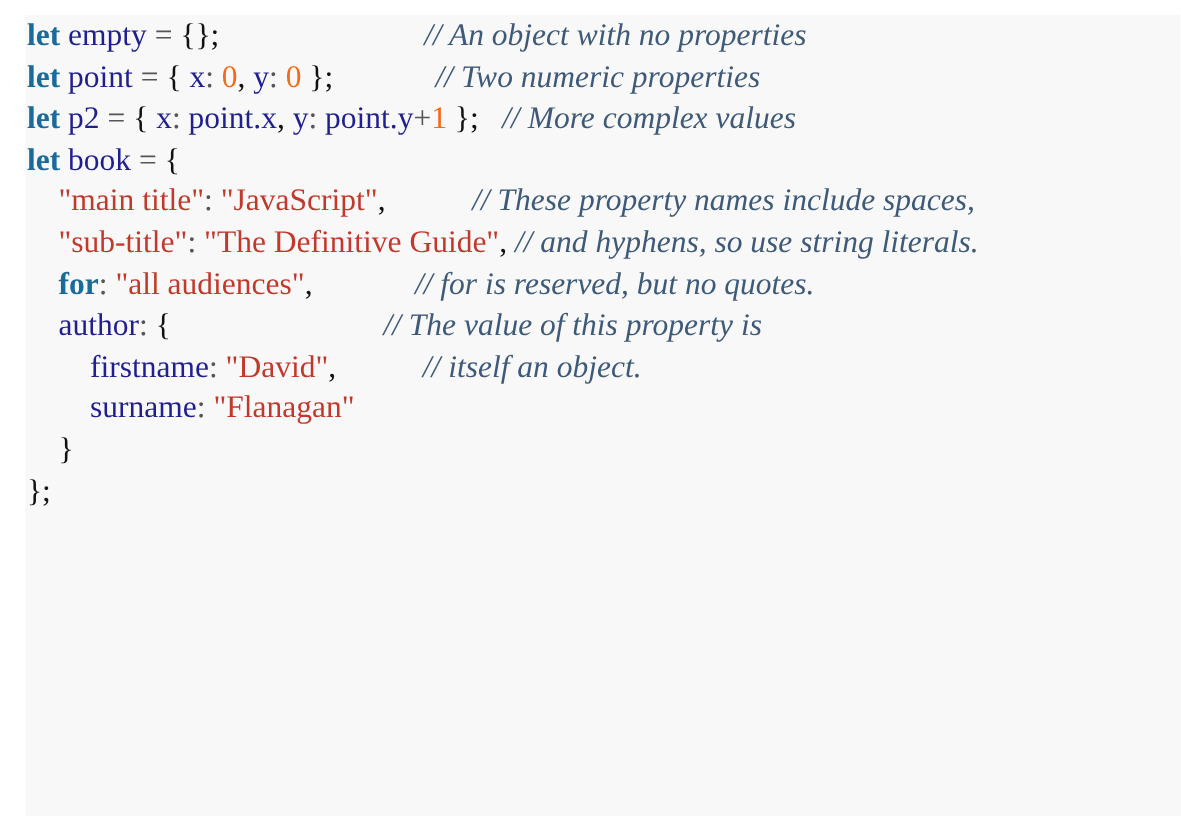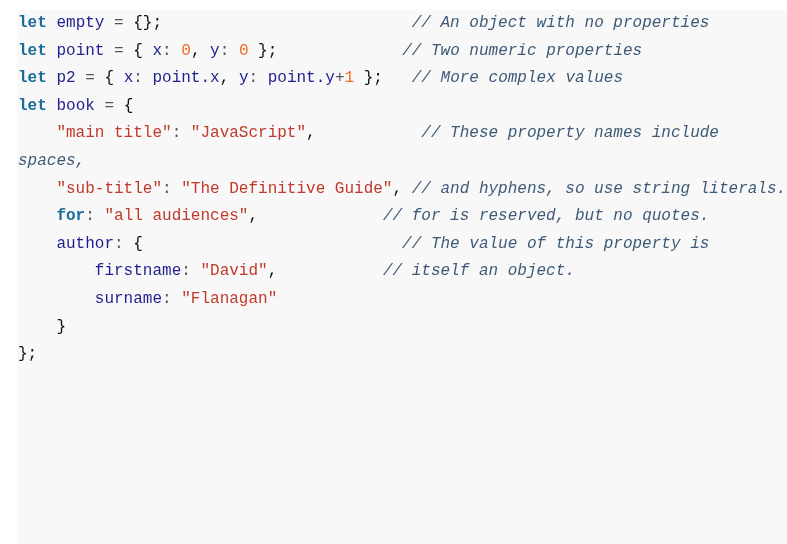--- a/index.html
+++ b/index.html
@@ -18,22 +18,22 @@
       left: 17px;
       top: 10px;
       right: 0;
       bottom: 0;
       background: #f8f8f8;
       box-sizing: border-box;
       padding: 0 0 0 1px;
     }
     pre.code {
       margin: 0;
-      font-family: Liberation Mono, monospace;
-      font-size: 16px;
+      font-family: Liberation Serif, serif;
+      font-size: 21px;
       line-height: 27.6px;
       color: #111111;
       white-space: pre-wrap;
       word-break: normal;
       overflow-wrap: normal;
       width: 770px;
       position: relative;
       top: 0px;
     }
     .line { display: block; }

